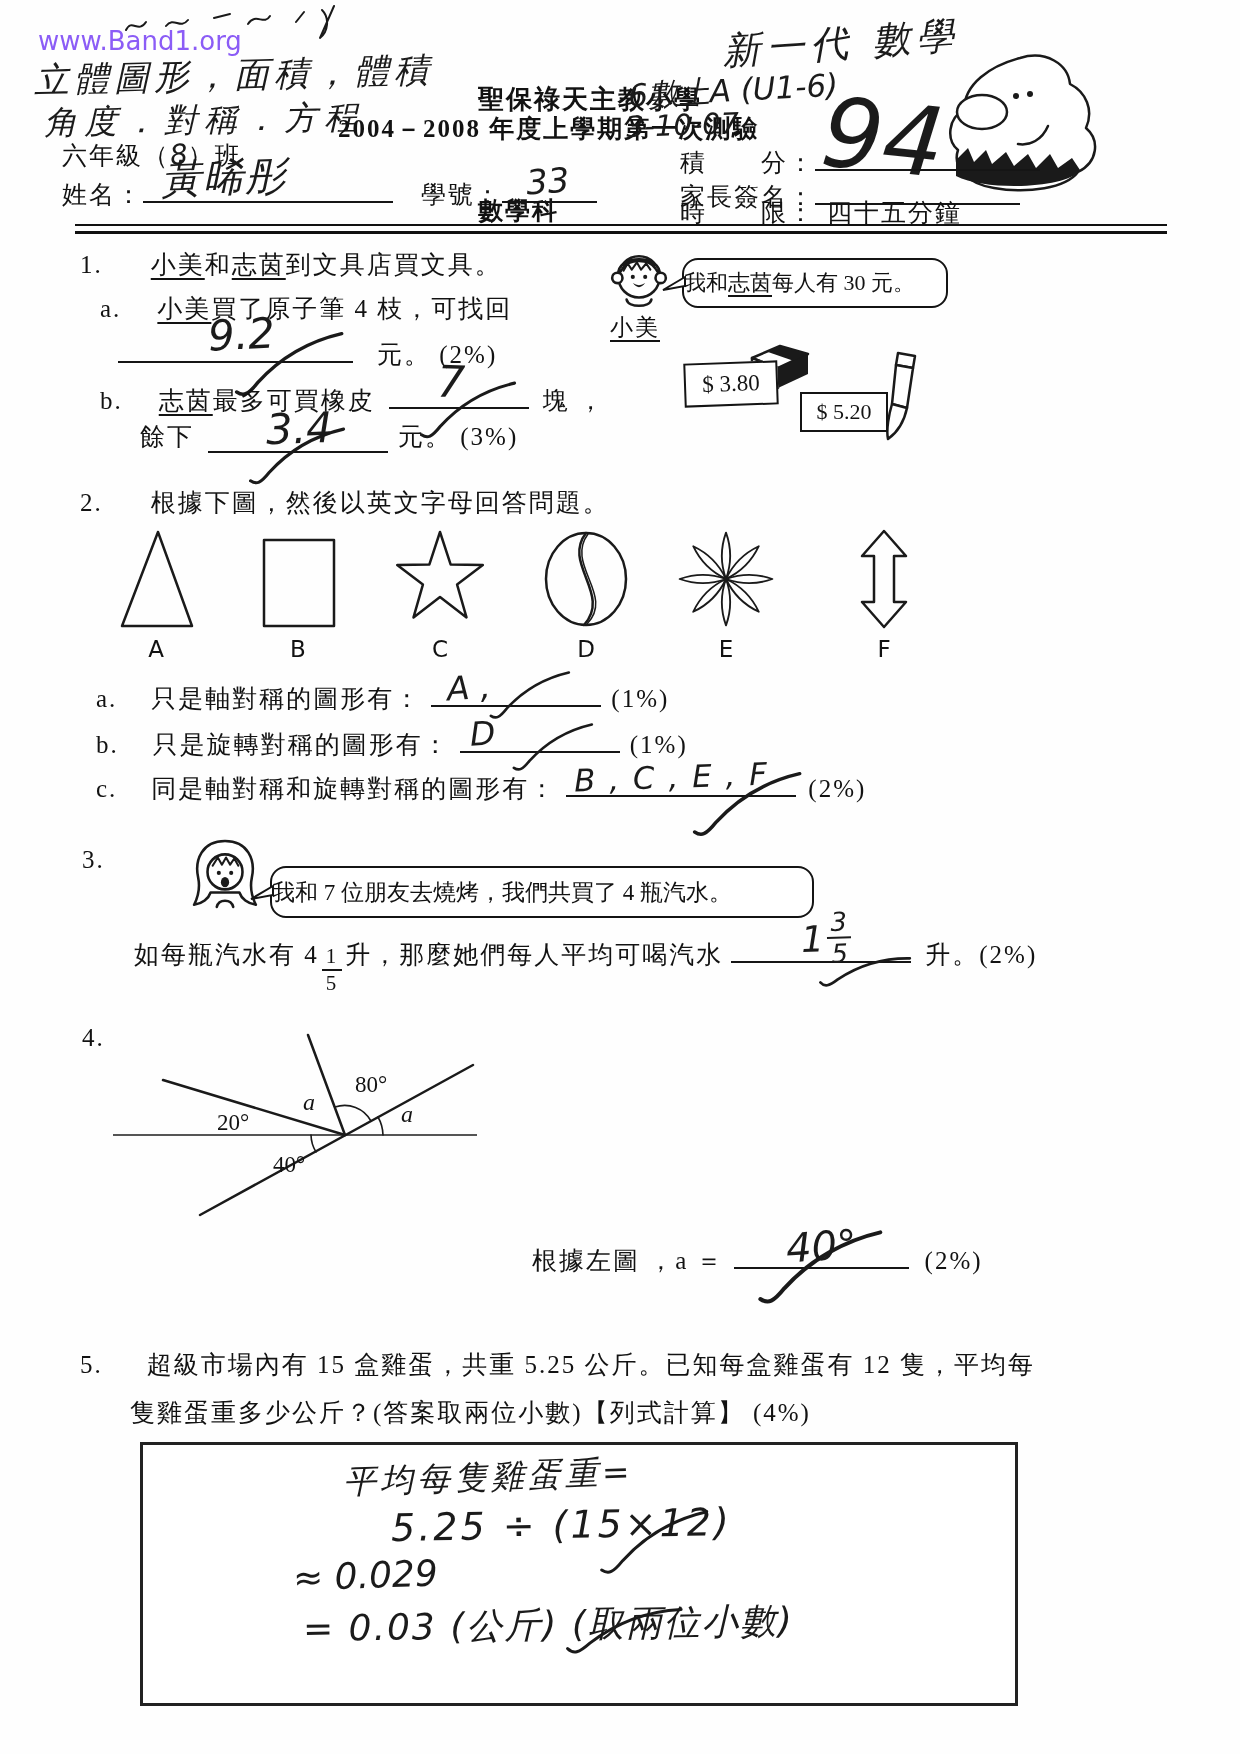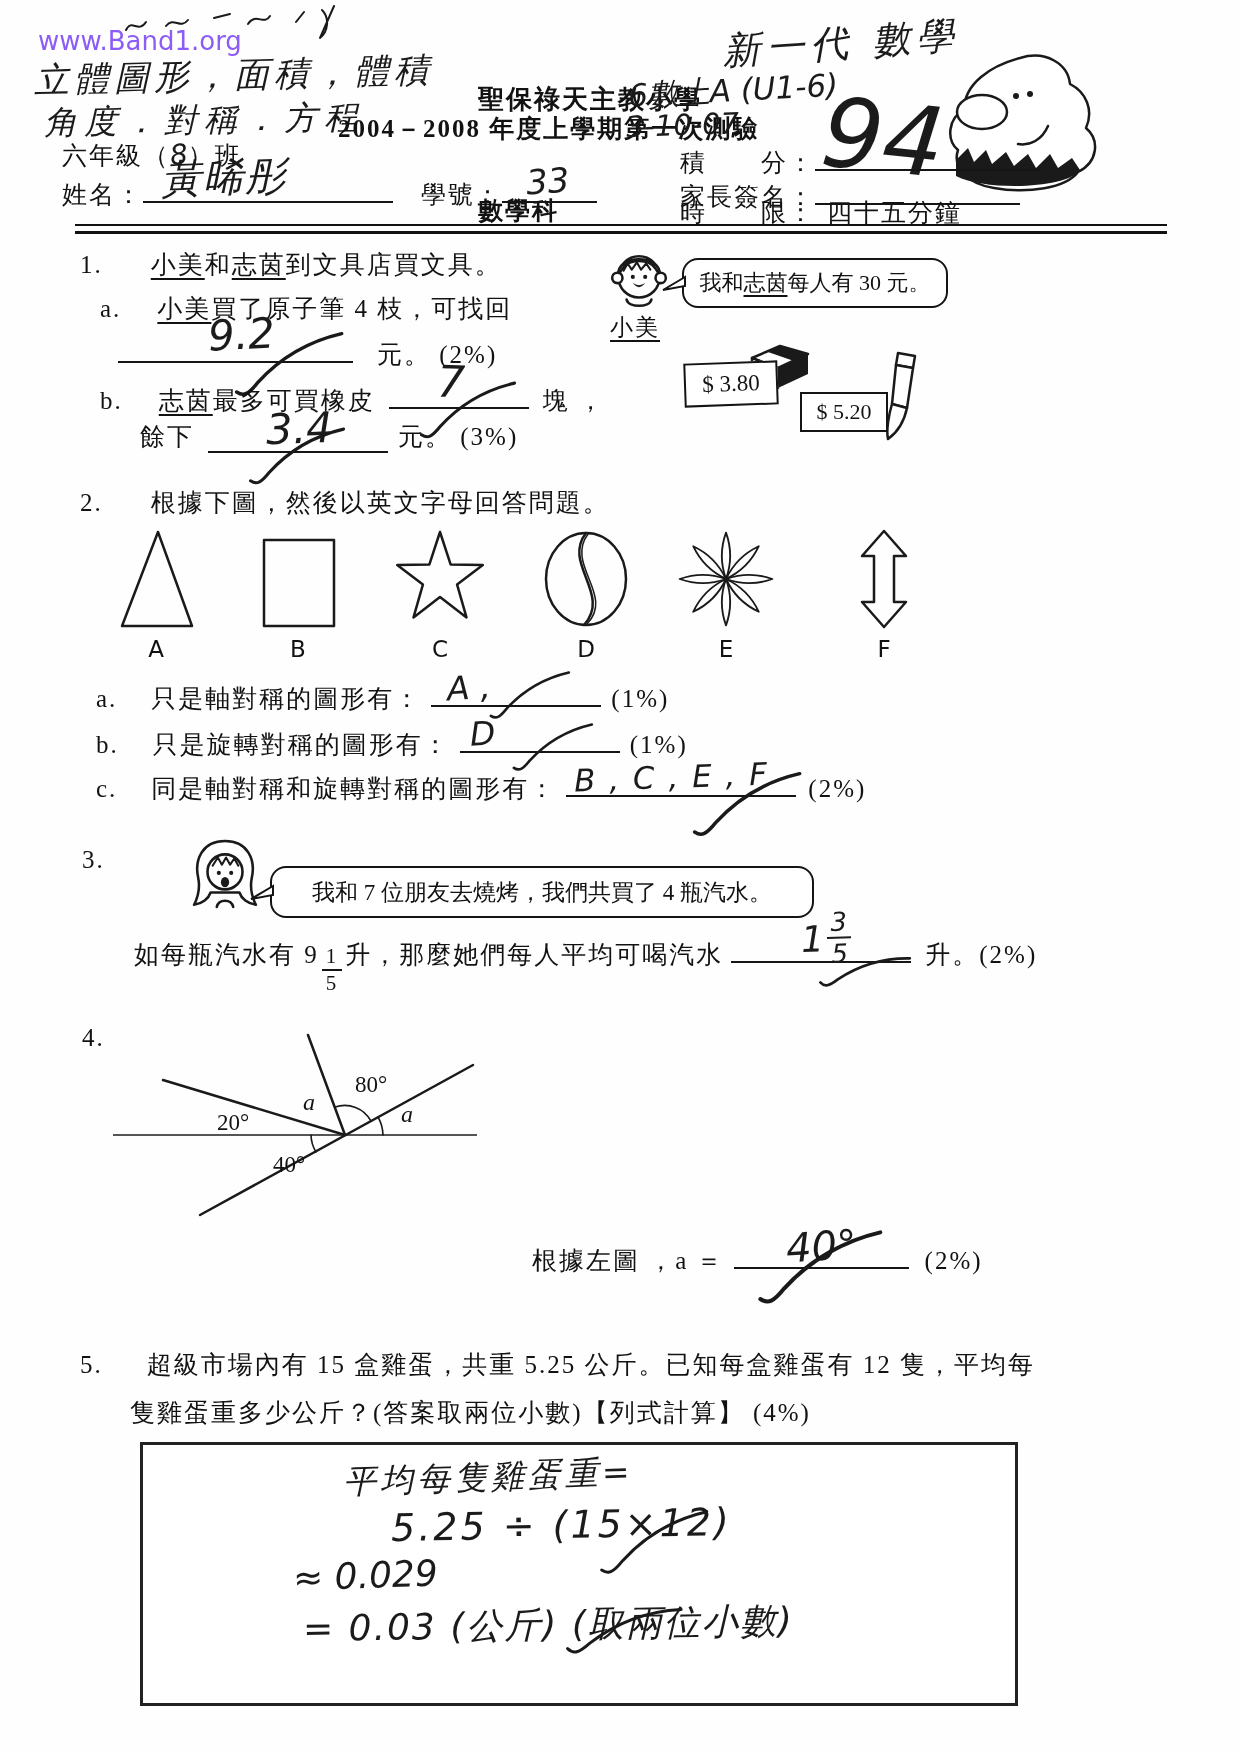--- a/index.html
+++ b/index.html
@@ -8,21 +8,21 @@
   .abs{position:absolute;}
   .print{font-family:"Liberation Serif","DejaVu Serif",serif;color:#121212;letter-spacing:2px;}
   .hw{font-family:"DejaVu Sans",sans-serif;font-style:italic;color:#1b1b1b;}
   .u{text-decoration:underline;text-underline-offset:5px;text-decoration-thickness:2px;}
   .row{display:flex;align-items:baseline;white-space:nowrap;}
   .ansline{display:inline-block;position:relative;border-bottom:2px solid #151515;height:1.15em;vertical-align:baseline;}
   .ans{position:absolute;white-space:nowrap;}
   .check{position:absolute;pointer-events:none;}
   .check svg{overflow:visible;display:block;}
   .bubble{position:absolute;border:2px solid #141414;border-radius:16px;background:#fff;
-          display:flex;align-items:center;justify-content:center;}
+          display:flex;align-items:center;}
   .frac{display:inline-flex;flex-direction:column;align-items:center;line-height:1;vertical-align:-0.55em;margin:0 3px;}
   .frac .fnum{border-bottom:2px solid #141414;padding:0 4px 2px;}
   .frac .fden{padding-top:2px;}
   .pricetag{position:absolute;border:2px solid #141414;background:#fff;display:flex;align-items:center;justify-content:center;
             font-family:"Liberation Serif",serif;}
   .shape{position:absolute;text-align:center;}
   .shape .lbl{margin-top:2px;font-family:"DejaVu Sans",sans-serif;font-size:23px;color:#121212;}
   svg .ink{stroke:#1a1a1a;fill:none;stroke-width:2.5;stroke-linecap:round;stroke-linejoin:round;}
   svg .inkfill{fill:#1a1a1a;stroke:none;}
   .rule{border-top:2px solid #111;border-bottom:3px solid #111;height:5px;}
@@ -295,21 +295,21 @@
   </svg>
 
   <div class="bubble" style="left:270px;top:866px;width:540px;height:48px;">
     <svg style="position:absolute;left:-23px;top:14px;" width="26" height="26">
       <path d="M24,4 L2,17 L24,13 Z" fill="#fff" stroke="#141414" stroke-width="2"></path>
     </svg>
     <span class="print" style="font-size:23px;letter-spacing:0;">我和 7 位朋友去燒烤，我們共買了 4 瓶汽水。</span>
   </div>
 
   <div class="abs row" style="left:134px;top:932px;font-size:25px;">
-    <span class="print">如每瓶汽水有 9</span>
+    <span class="print">如每瓶汽水有 4</span>
     <span class="frac print" style="font-size:21px;">
       <span class="fnum">1</span>
       <span class="fden">5</span>
     </span>
     <span class="print">升，那麼她們每人平均可喝汽水</span>
     <span class="ansline" style="width:180px;margin-left:8px;">
       <span class="ans hw row" style="left:70px;bottom:-6px;font-size:30px;transform:rotate(-2deg);align-items:center;">
         <span style="font-size:36px;">1</span>
         <span class="frac" style="font-size:26px;">
           <span class="fnum" style="border-color:#1b1b1b;">3</span>

